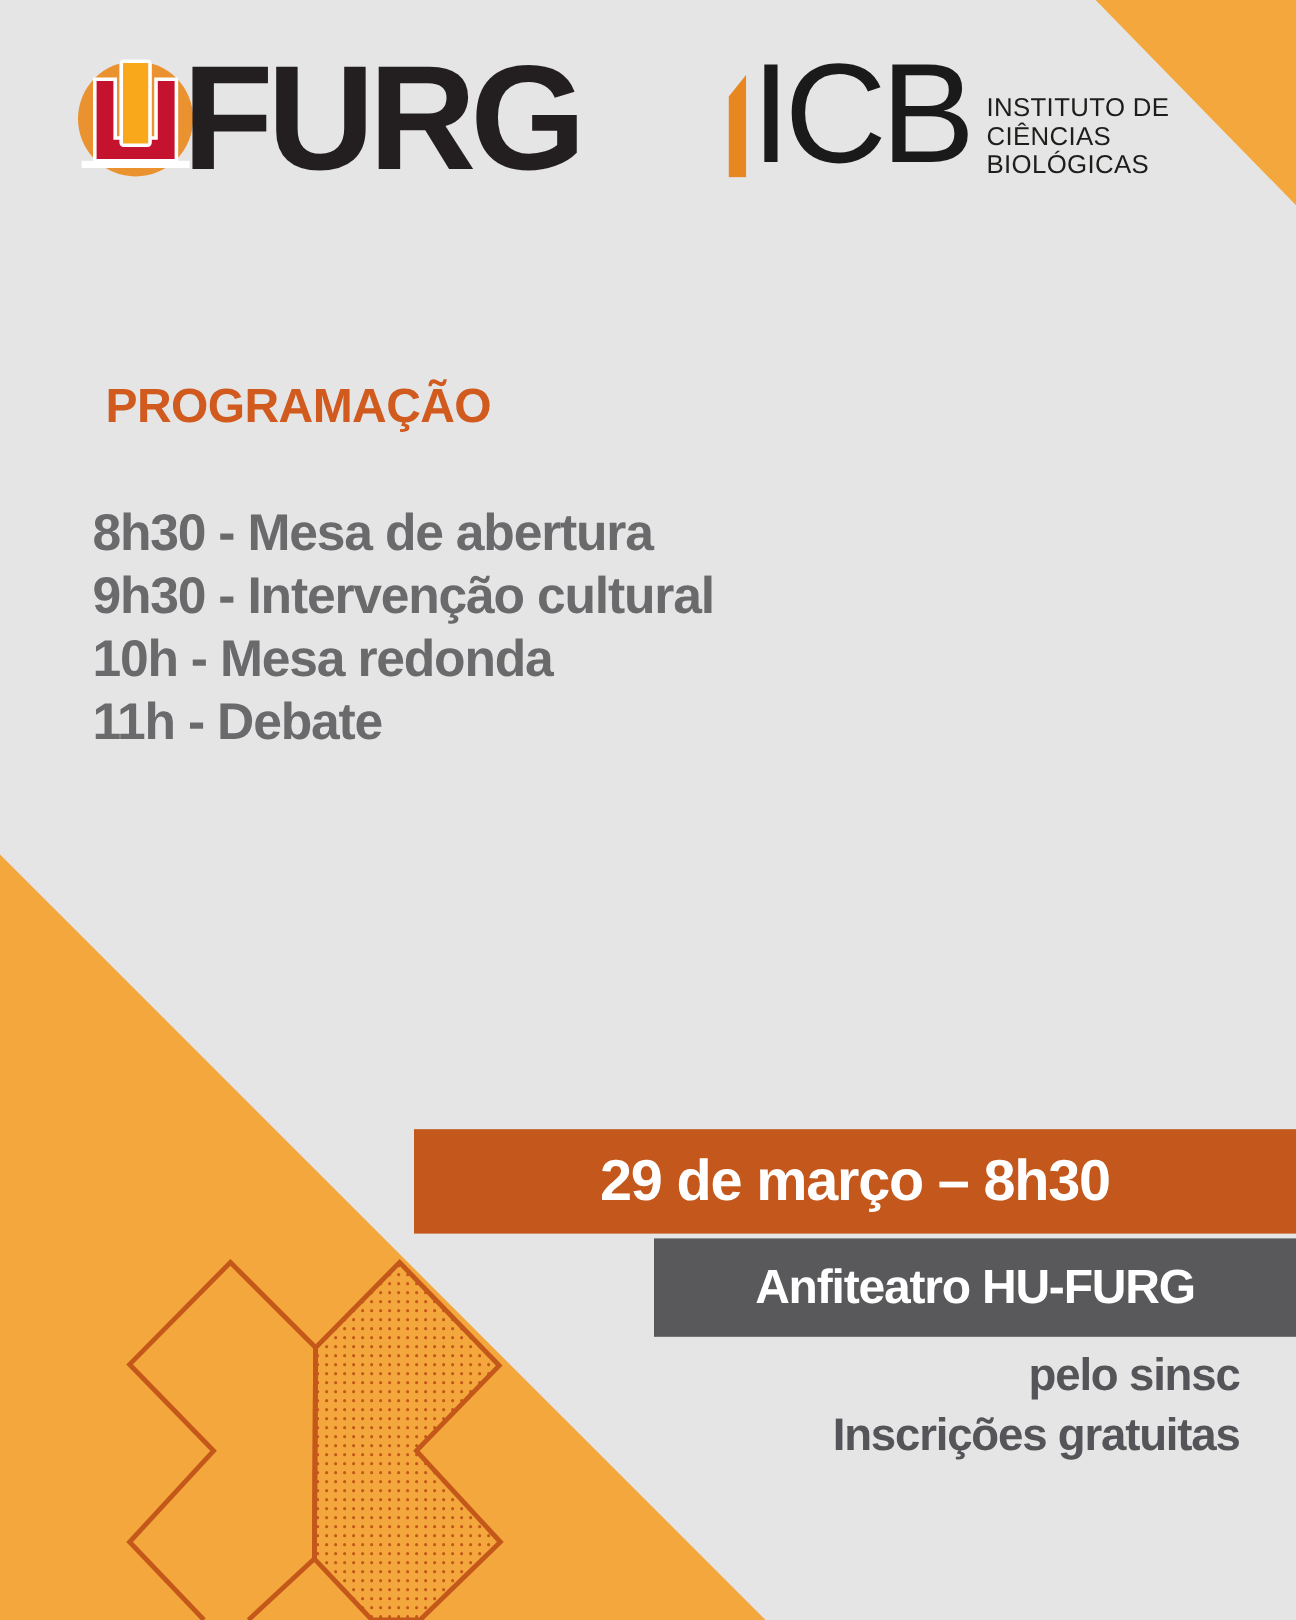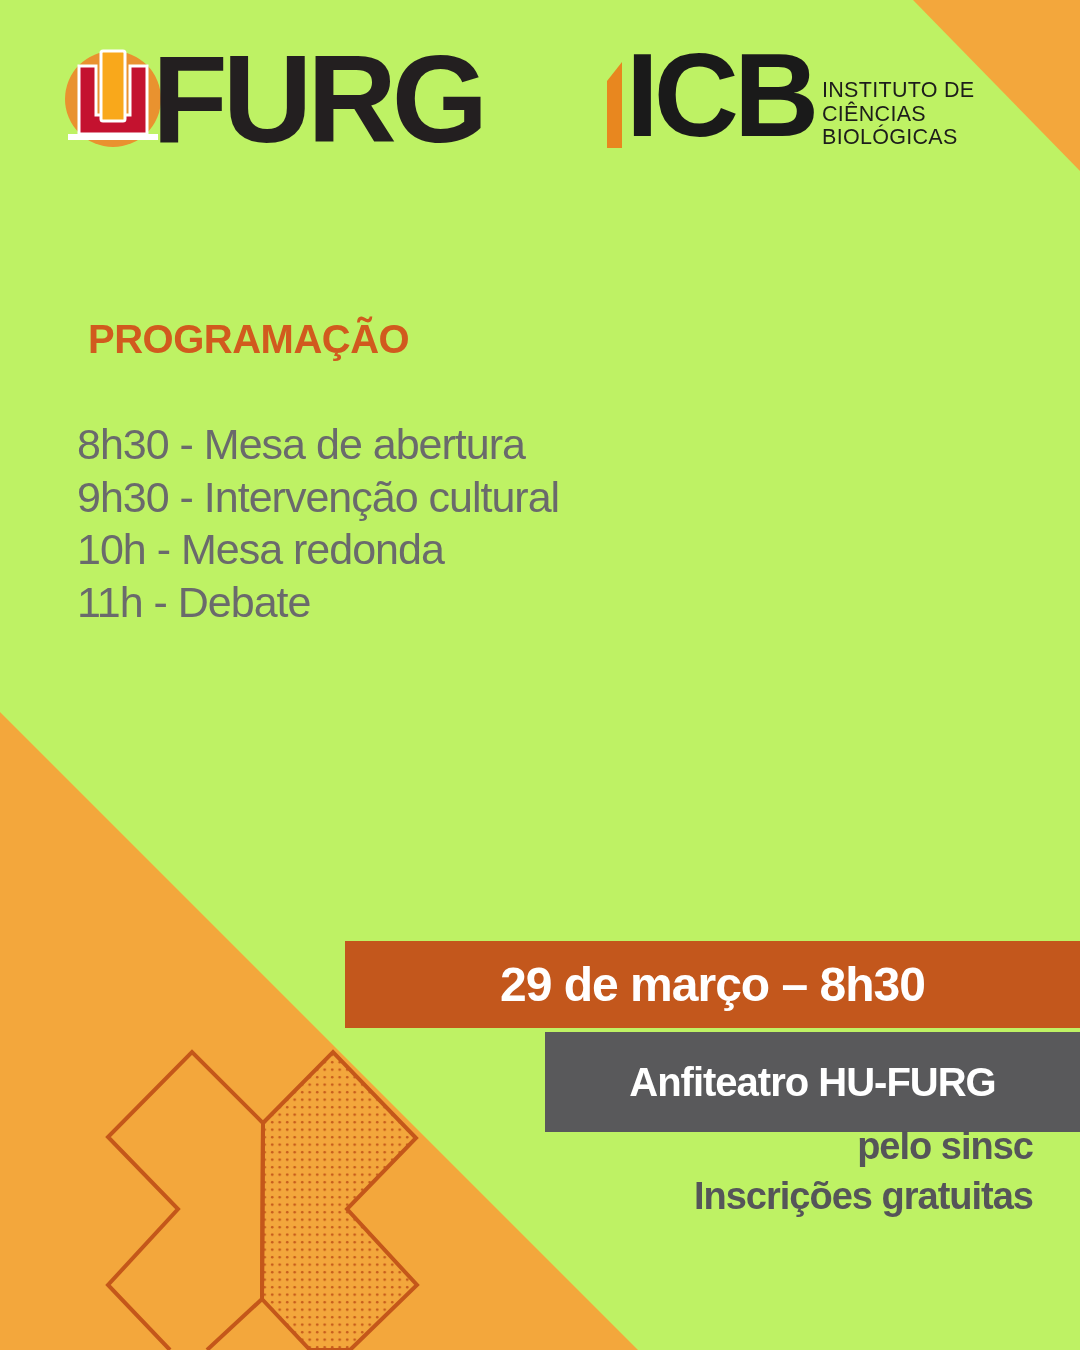--- a/index.html
+++ b/index.html
@@ -1,19 +1,19 @@
 <!DOCTYPE html>
 <html><head>
 <meta charset="utf-8">
 <title>FURG ICB Poster</title>
 <style>
   html,body{margin:0;padding:0;background:#fff;}
   .poster{
     position:relative;width:1080px;height:1350px;overflow:hidden;
-    background:#bef264;font-family:"Liberation Sans",sans-serif;
+    background:#e5e5e5;font-family:"Liberation Sans",sans-serif;
   }
   
   .tri-top-right{
     position:absolute;top:0;right:0;width:167px;height:171px;
     background:#F3A73C;
     clip-path:polygon(0 0,100% 0,100% 100%);
   }
   
   .bl-svg{position:absolute;left:0;top:700px;width:660px;height:650px;}
   
@@ -26,53 +26,53 @@
   }
   
   .icb-logo{position:absolute;left:607px;top:30px;width:400px;height:130px;}
   .icb-bar{
     position:absolute;left:0;top:32px;width:15px;height:86px;
     background:#E8871F;
     clip-path:polygon(0 22%,100% 0,100% 100%,0 100%);
   }
   .icb-word{
     position:absolute;left:19px;top:6px;
-    font-size:118px;font-weight:700;letter-spacing:-5px;line-height:1;
+    font-size:118px;font-weight:400;letter-spacing:-5px;line-height:1;
     color:#1A1A1A;
   }
   .icb-lines{
     position:absolute;left:215px;top:49px;
     font-size:21.5px;line-height:23.5px;font-weight:400;
     letter-spacing:0.3px;color:#1D1D1B;
   }
   
   .prog-heading{
     position:absolute;left:88px;top:319px;margin:0;
     font-size:40px;font-weight:700;letter-spacing:-0.5px;line-height:1;
     color:#D15A1E;
   }
   
   .prog-list{
     position:absolute;left:77px;top:418px;margin:0;padding:0;
     list-style:none;
     font-size:43px;line-height:52.5px;letter-spacing:-1px;
-    color:#6A6A6C;font-weight:400;
+    color:#6A6A6C;font-weight:700;
   }
   
   .date-banner{
     position:absolute;left:345px;top:941px;width:735px;height:87px;
     background:#C3571C;
     display:flex;align-items:center;justify-content:center;
     box-sizing:border-box;
   }
   .date-banner span{
     color:#ffffff;font-size:48px;font-weight:700;letter-spacing:-1px;
   }
   .location-banner{
-    position:absolute;left:545px;top:1032px;width:535px;height:100px;
+    position:absolute;left:545px;top:1032px;width:535px;height:82px;
     background:#59595B;
     display:flex;align-items:center;justify-content:center;
   }
   .location-banner span{
     color:#ffffff;font-size:40px;font-weight:700;letter-spacing:-1px;
   }
   .registration{
     position:absolute;right:47px;top:1121px;
     text-align:right;
     font-size:38px;line-height:50px;font-weight:700;letter-spacing:-1px;

